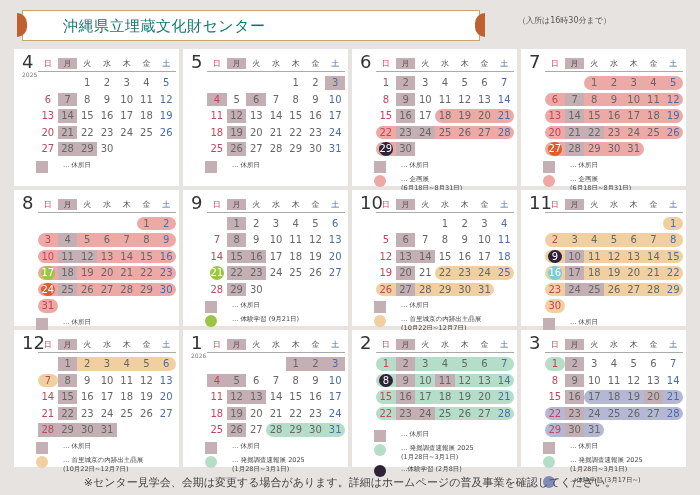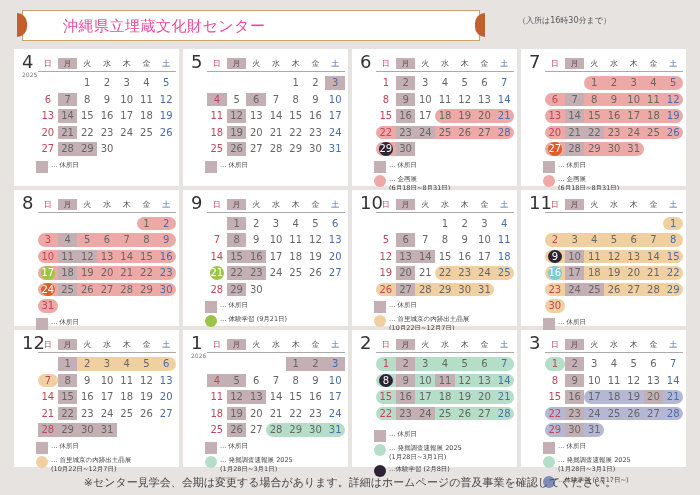--- a/index.html
+++ b/index.html
@@ -1,41 +1,41 @@
 <!DOCTYPE html>
 <html><head>
 <meta charset="utf-8">
 <style>
 *{box-sizing:border-box;margin:0;padding:0}
 body{width:700px;height:495px;background:#e6e3e1;font-family:"DejaVu Sans",sans-serif;position:relative;overflow:hidden;color:#555}
 .banner{position:absolute;left:22px;top:10px;width:458px;height:31px;background:#fff;border:1.5px solid #c9a56b;}
 .banner:before,.banner:after{content:"";position:absolute;top:2px;width:10px;height:24px;background:#c0602e;}
 .banner:before{left:-6px;border-radius:0 12px 12px 0/0 12px 12px 0}
 .banner:after{right:-6px;border-radius:12px 0 0 12px/12px 0 0 12px}
-.banner-title{position:absolute;left:40px;top:6px;font-size:15px;color:#ec4899;letter-spacing:0.5px}
+.banner-title{position:absolute;left:40px;top:6px;font-size:15px;color:#0f766e;letter-spacing:0.5px}
 .banner-period{position:absolute;left:280px;top:6px;font-size:15px;color:#444}
 .hours{position:absolute;left:518px;top:13px;font-size:10px;color:#555;text-align:center}
 .hours .sub{font-size:8px;margin-top:2px}
 .grid{position:absolute;left:14px;top:49px;width:672px;height:418px;display:grid;grid-template-columns:repeat(4,1fr);grid-template-rows:repeat(3,1fr);gap:4px}
 .month{background:#fff;position:relative;padding:4px 6px}
 .mnum{position:absolute;left:8px;top:2px;font-size:18px;color:#333;font-family:"DejaVu Sans",sans-serif}
 .myear{position:absolute;left:8px;top:22px;font-size:6px;color:#777}
 .cal{position:absolute;left:24px;top:9px;width:138px}
 .dow{display:grid;grid-template-columns:repeat(7,1fr);font-size:8px;text-align:center;border-bottom:1.5px solid #aaa;padding-bottom:2px;margin-bottom:4px}
 .dow span{display:inline-block}
 .sun{color:#c0465a}.sat{color:#4a6ca8}
 .dow .mon{background:#c4b0b4;color:#5a4a4e}
 .row{display:grid;grid-template-columns:repeat(7,1fr);height:13.5px;margin-bottom:3px;position:relative;font-size:10px;text-align:center;line-height:13.5px}
 .band{position:absolute;top:0;height:13.5px;border-radius:7px;z-index:0}
 .d{position:relative;z-index:1;color:#666}
 .d.sun{color:#c0465a}.d.sat{color:#4a6ca8}
 .d.closed{background:#c4b0b4;}
 .d.dot{border-radius:50%;color:#fff;width:14px;margin:0 auto}
 .legend{position:absolute;left:22px;font-size:6.5px;color:#444;line-height:1.4}
-.lg{display:flex;align-items:flex-start;gap:3px;margin-bottom:2px}
+.lg{display:flex;align-items:flex-start;gap:15px;margin-bottom:2px}
 .sw{display:inline-block;width:12px;height:12px;flex:none}
 .sw.sq{background:#c4b0b4}
 .sw.ci{border-radius:50%}
 .footer{position:absolute;left:0;width:700px;top:475px;text-align:center;font-size:11px;color:#444}
 </style>
 </head>
 <body>
 
 <div class="banner">
   <span class="banner-title">沖縄県立埋蔵文化財センター</span>

